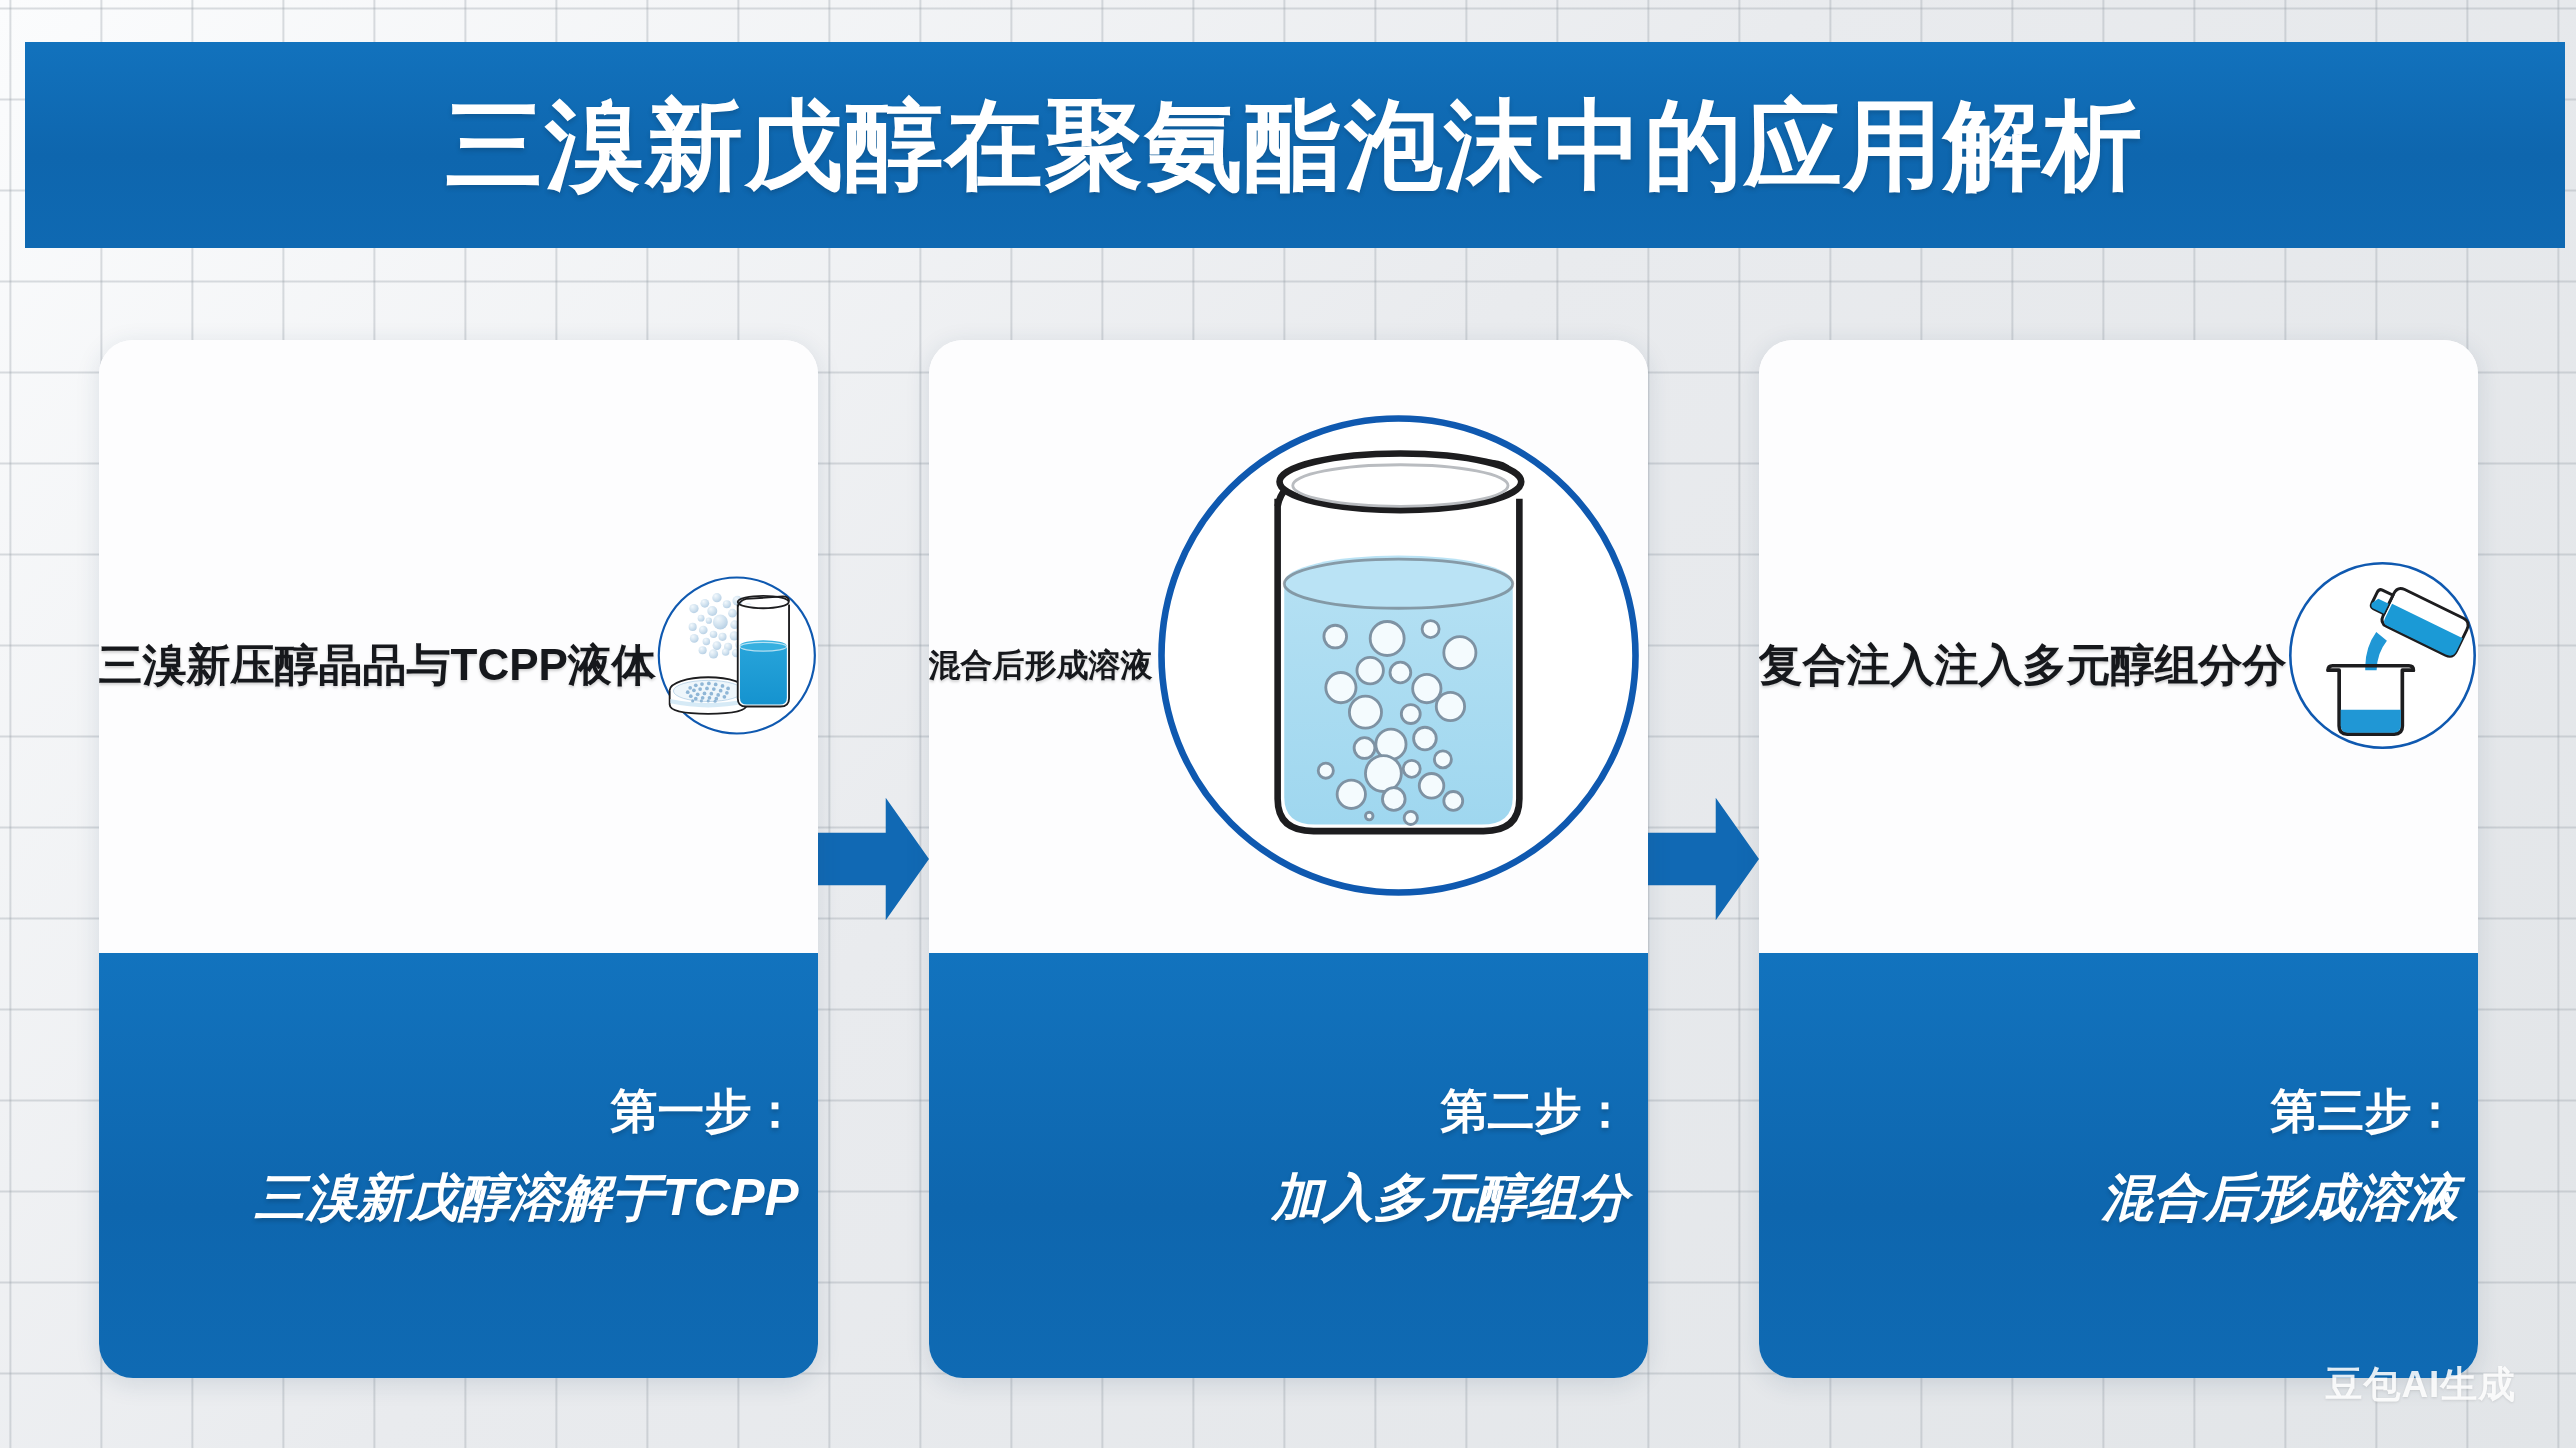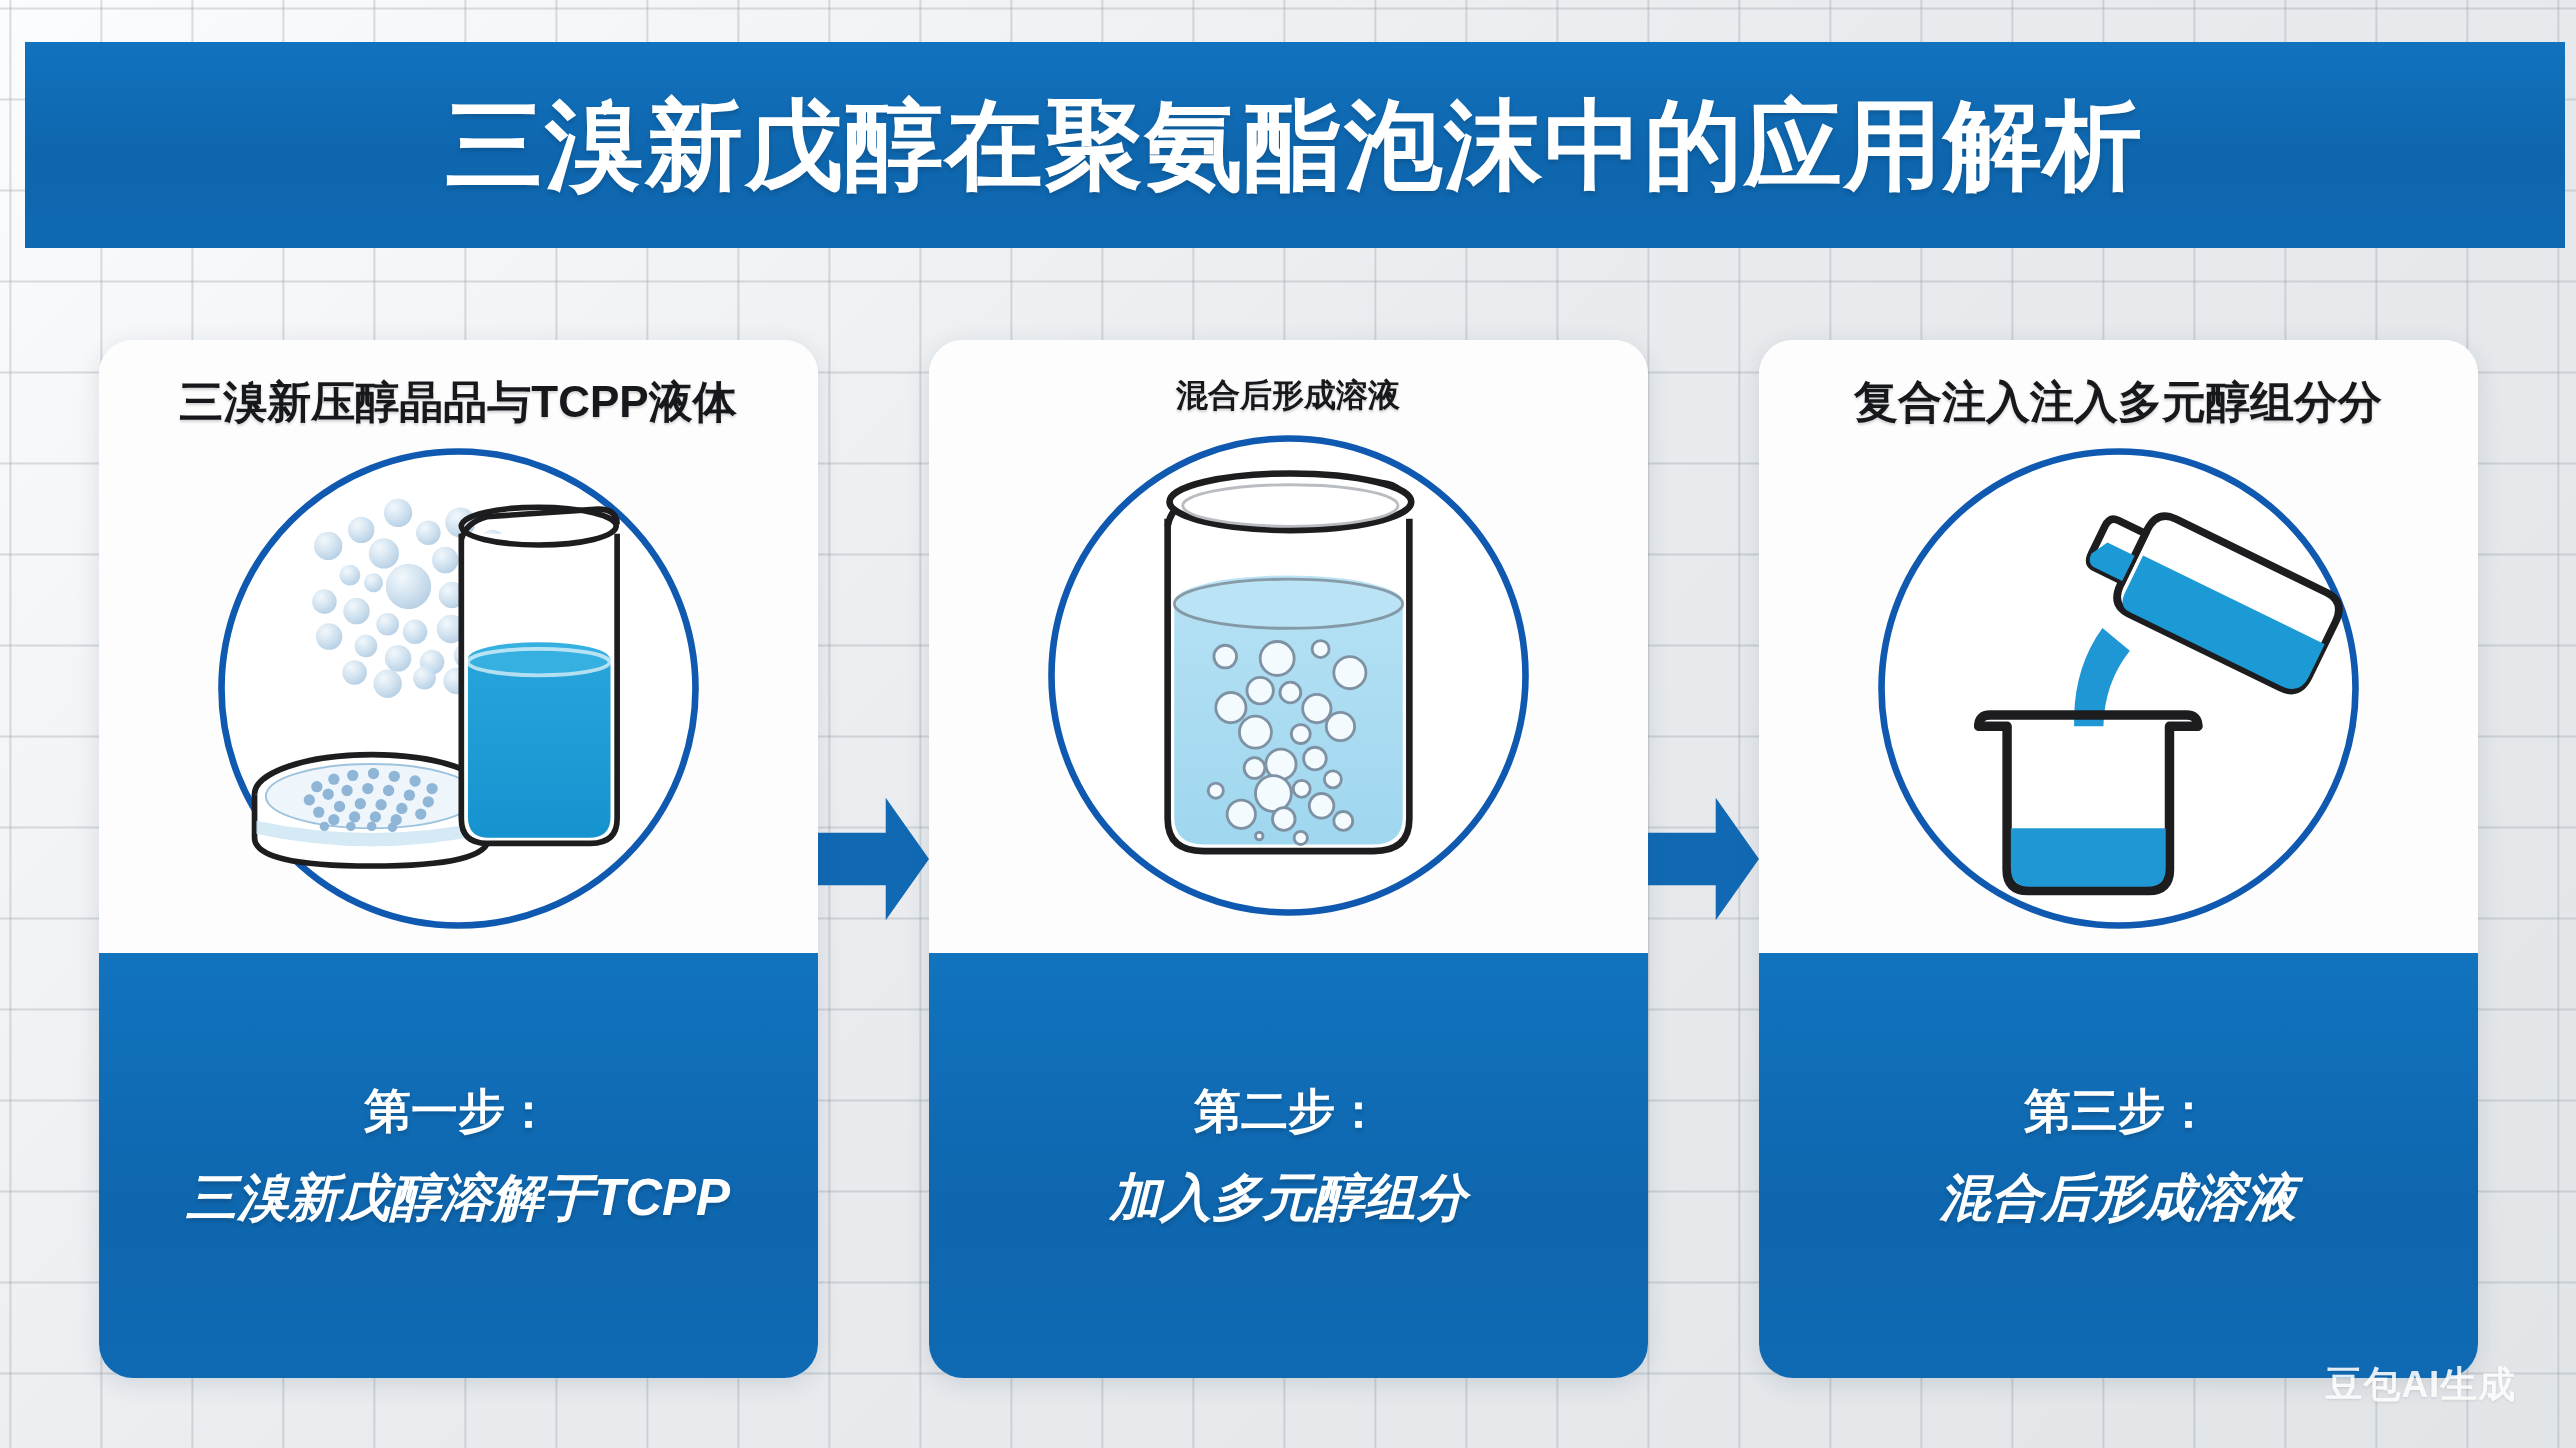--- a/index.html
+++ b/index.html
@@ -69,21 +69,21 @@
     box-shadow: 0 5.7px 24.5px rgba(30,60,90,0.13);
     display: flex;
     flex-direction: column;
   }
 
   .card-top {
     position: relative;
     flex: 0 0 613px;
     background: #fdfdfe;
     display: flex;
-    flex-direction: column;
+    flex-direction: row;
     align-items: center;
   }
 
   .card-heading {
     margin-top: 38px;
     color: #16181c;
     font-size: 32px;
     font-weight: bold;
     letter-spacing: 0px;
     white-space: nowrap;
@@ -98,21 +98,21 @@
     height: 491px;
     position: relative;
   }
   .illus-wrap svg { width: 100%; height: 100%; display: block; }
 
   .card-footer {
     flex: 1 1 auto;
     background: linear-gradient(180deg, #1273be 0%, #0e66ae 60%, #0f6ab3 100%);
     display: flex;
     flex-direction: column;
-    align-items: center;
+    align-items: flex-end;
     justify-content: center;
     gap: 21px;
     padding: 9.4px 19px 28px;
   }
   .footer-step {
     color: #ffffff;
     font-size: 47px;
     font-weight: bold;
     white-space: nowrap;
     text-shadow: 0 2.8px 4.7px rgba(0,0,0,0.17);

